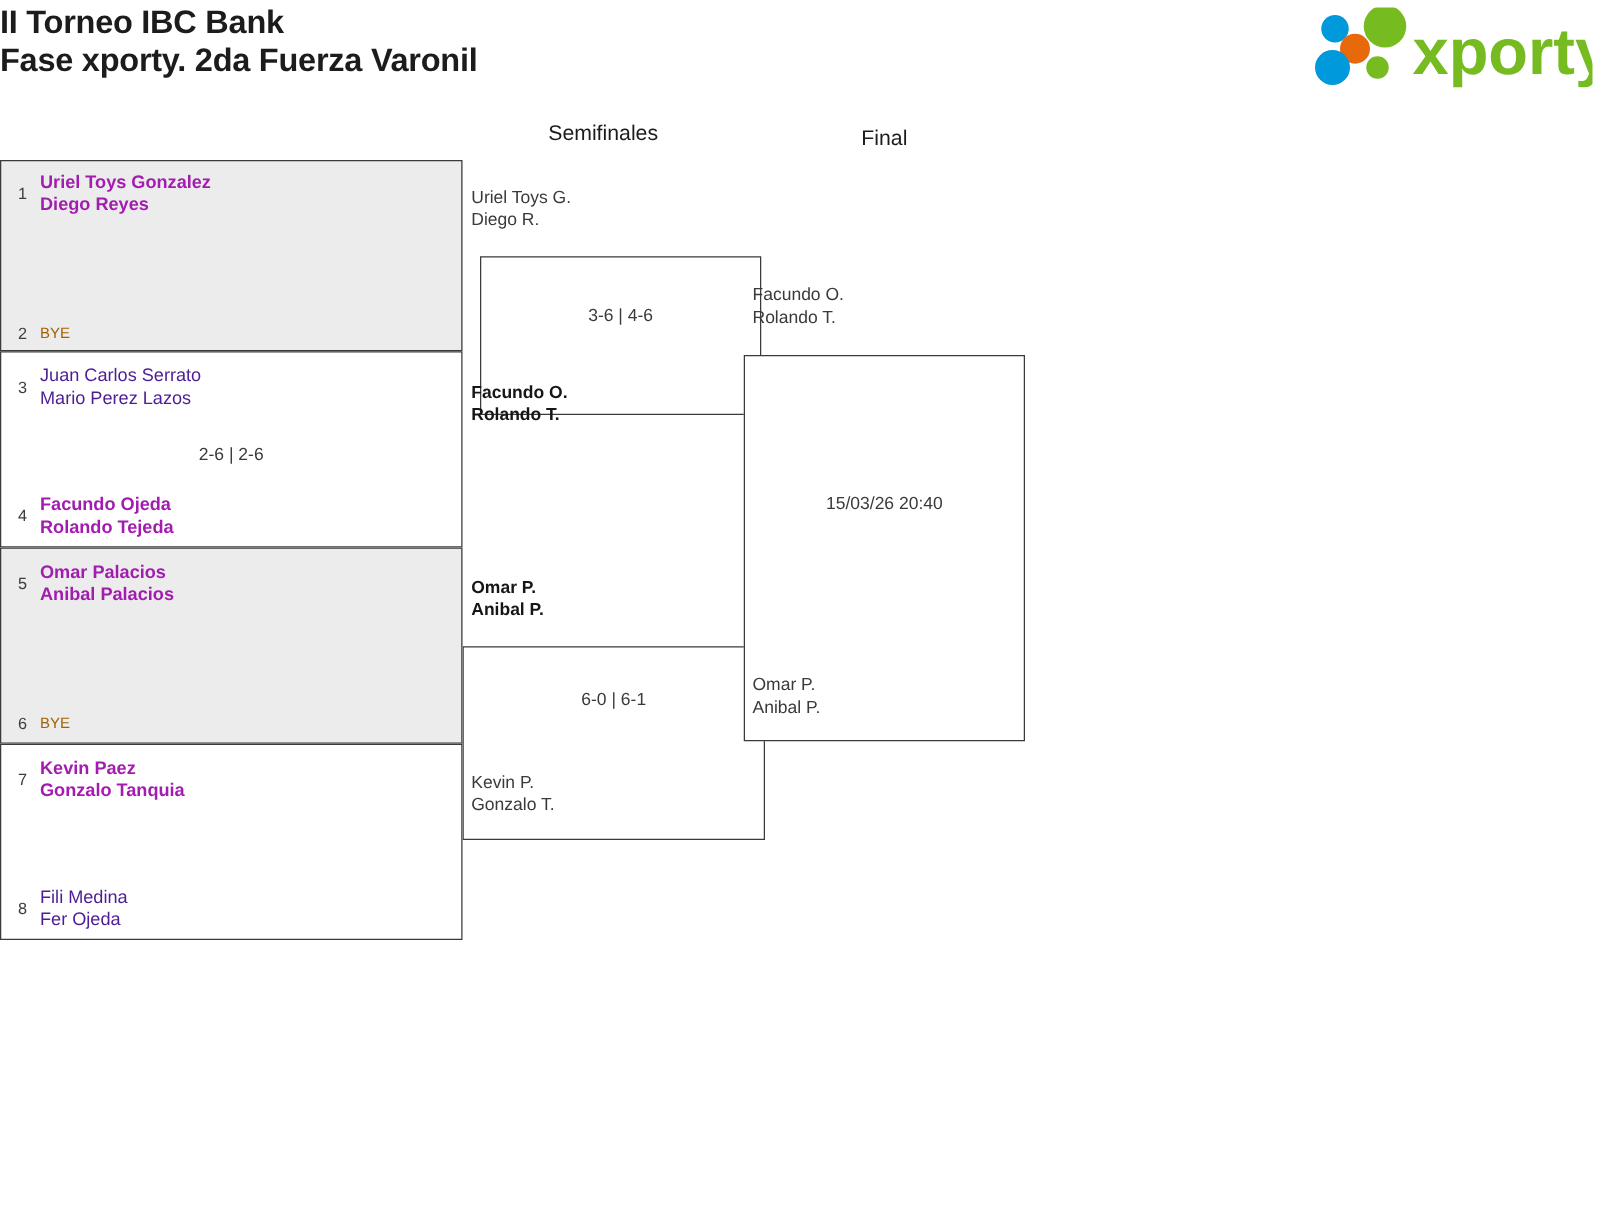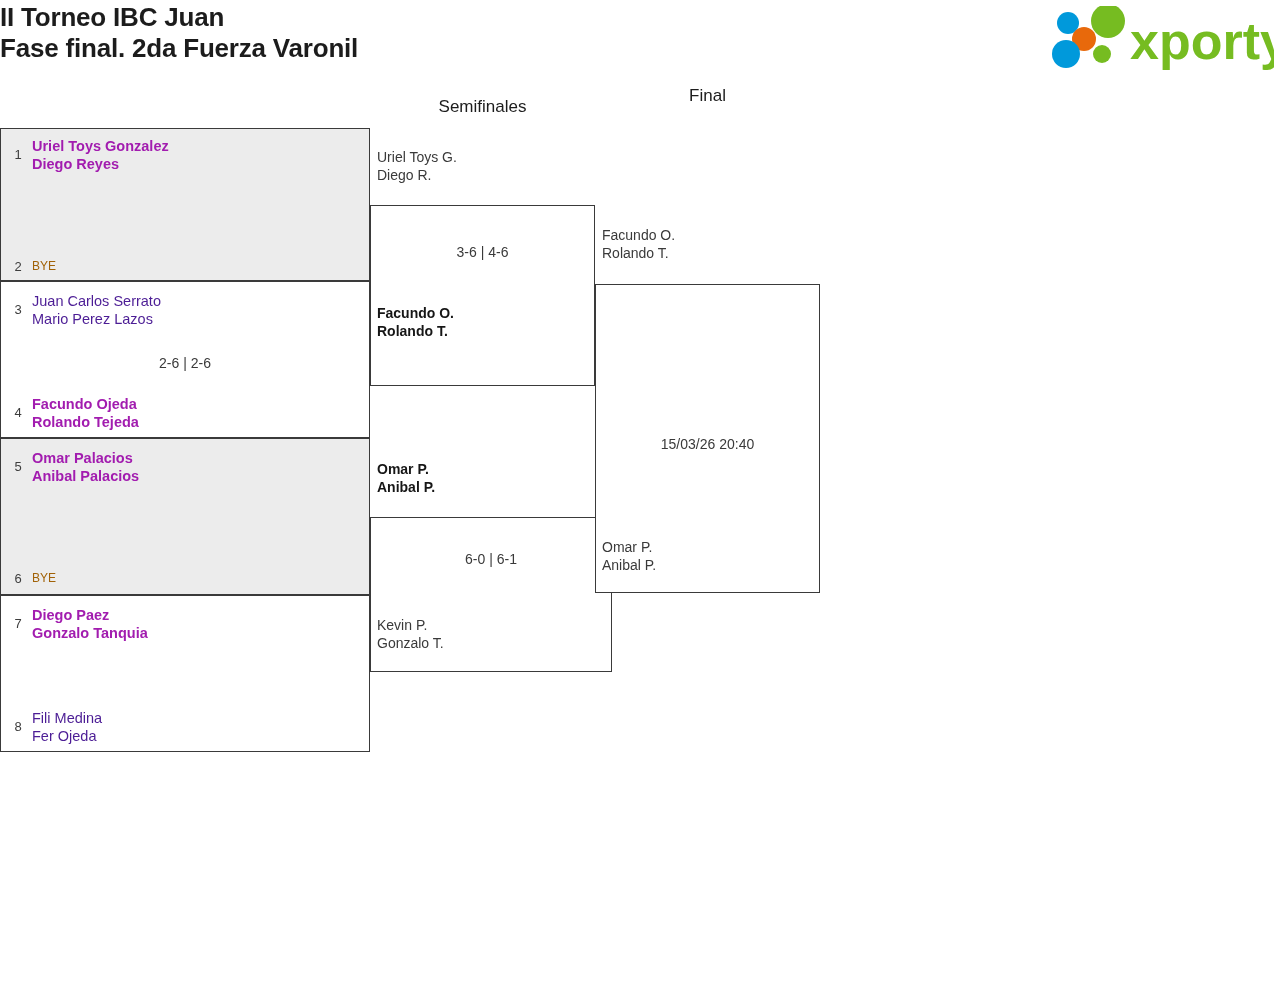--- a/index.html
+++ b/index.html
@@ -52,21 +52,21 @@
   
   .round-head {
     position: absolute;
     font-size: 17px;
     color: #1c1c1c;
     text-align: center;
     white-space: nowrap;
   }
   #rh-0 { left: 0px;   top: 97px; width: 370px; }
   #rh-1 { left: 370px; top: 97px; width: 225px; }
-  #rh-2 { left: 595px; top: 86px; width: 225px; }
+  #rh-2 { left: 595px; top: 101px; width: 225px; }
 
   
   .bracket { position: absolute; left: 0; top: 0; width: 1280px; height: 982px; }
 
   .match {
     position: absolute;
     border: 1px solid #3a3a3a;
     background: #ffffff;
   }
   .match.shaded { background: #ececec; }
@@ -134,22 +134,22 @@
   }
 </style>
 </head>
 <body>
 
 <div class="page">
 
   <div class="header">
 
     <div class="title-block">
-      <div class="title-line">II Torneo IBC Juan</div>
-      <div class="title-line">Fase final. 2da Fuerza Varonil</div>
+      <div class="title-line">II Torneo IBC Bank</div>
+      <div class="title-line">Fase xporty. 2da Fuerza Varonil</div>
     </div>
 
     <div class="logo">
       <svg width="228" height="64" viewBox="0 0 228 64" xmlns="http://www.w3.org/2000/svg">
         <circle cx="22" cy="17" r="11" fill="#0099db"></circle>
         <circle cx="62" cy="15" r="17" fill="#76bc21"></circle>
         <circle cx="38" cy="33" r="12" fill="#e8690b"></circle>
         <circle cx="20" cy="48" r="14" fill="#0099db"></circle>
         <circle cx="56" cy="48" r="9" fill="#76bc21"></circle>
         <text x="84" y="53" font-family="Liberation Sans, sans-serif" font-size="52" font-weight="bold" fill="#76bc21">xporty</text>
@@ -205,39 +205,39 @@
       <div class="slot" style="top:122px;">
         <span class="seed">6</span>
         <span class="bye" style="padding-top:8px;">BYE</span>
       </div>
     </div>
 
     <div class="match" style="left:0px; top:595px; width:370px; height:157px;">
       <div class="slot" style="top:10px;">
         <span class="seed">7</span>
         <span class="names win">
-          <span class="nm">Diego Paez</span>
+          <span class="nm">Kevin Paez</span>
           <span class="nm">Gonzalo Tanquia</span>
         </span>
       </div>
       <div class="slot" style="top:113px;">
         <span class="seed">8</span>
         <span class="names">
           <span class="nm">Fili Medina</span>
           <span class="nm">Fer Ojeda</span>
         </span>
       </div>
     </div>
 
     <div class="advance" style="left:377px; top:148px;">
       <span class="nm">Uriel Toys G.</span>
       <span class="nm">Diego R.</span>
     </div>
 
-    <div class="match" style="left:370px; top:205px; width:225px; height:181px;">
+    <div class="match" style="left:384px; top:205px; width:225px; height:127px;">
       <div class="score" style="top:38px;">3-6 | 4-6</div>
     </div>
 
     <div class="advance win" style="left:377px; top:304px;">
       <span class="nm">Facundo O.</span>
       <span class="nm">Rolando T.</span>
     </div>
 
     <div class="advance win" style="left:377px; top:460px;">
       <span class="nm">Omar P.</span>
@@ -252,21 +252,21 @@
       <span class="nm">Kevin P.</span>
       <span class="nm">Gonzalo T.</span>
     </div>
 
     <div class="advance" style="left:602px; top:226px;">
       <span class="nm">Facundo O.</span>
       <span class="nm">Rolando T.</span>
     </div>
 
     <div class="match" style="left:595px; top:284px; width:225px; height:309px;">
-      <div class="schedule" style="left:0; top:109px; width:100%;margin-top:42px;">15/03/26 20:40</div>
+      <div class="schedule" style="left:0; top:109px; width:100%;">15/03/26 20:40</div>
     </div>
 
     <div class="advance" style="left:602px; top:538px;">
       <span class="nm">Omar P.</span>
       <span class="nm">Anibal P.</span>
     </div>
 
   </div>
 </div>
 

